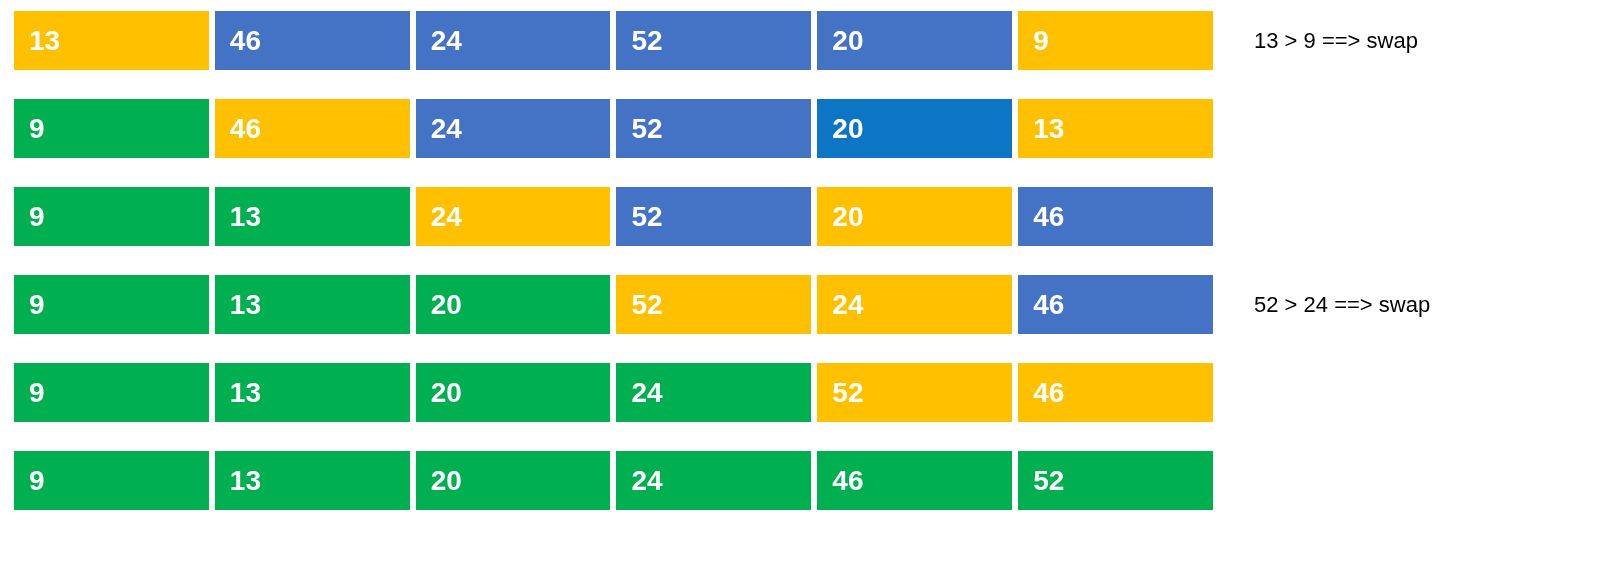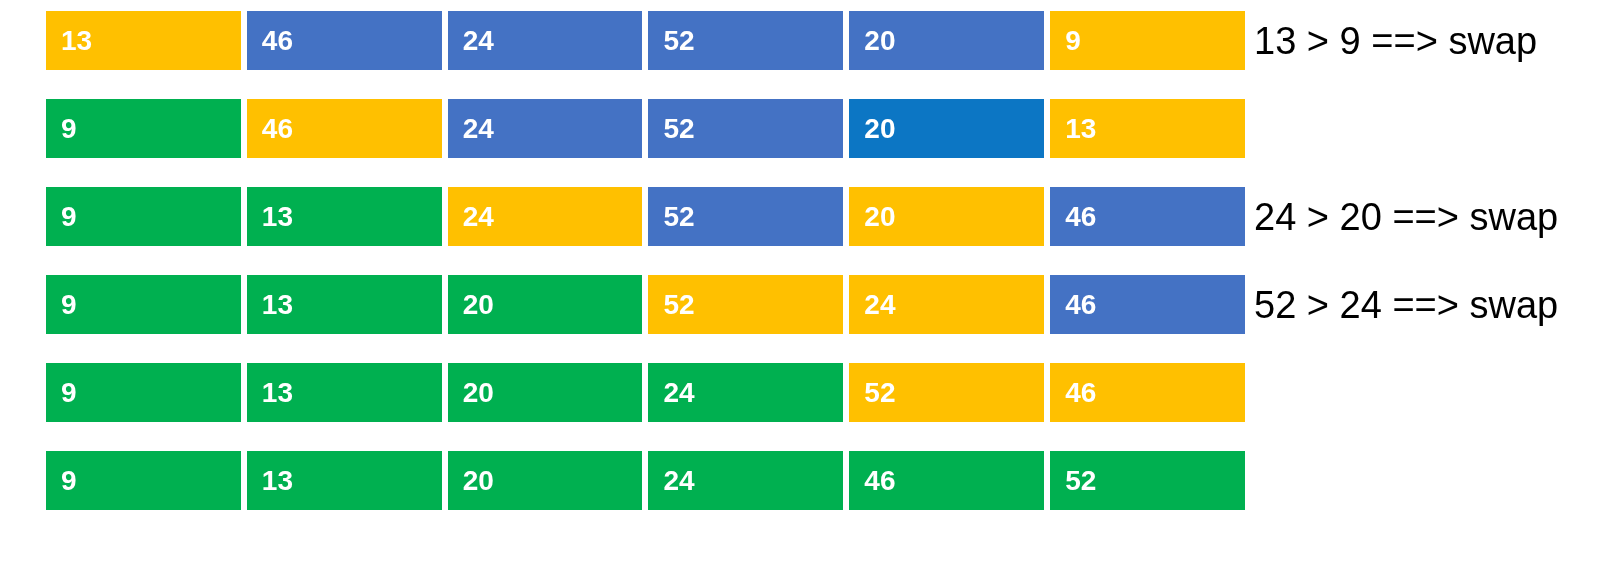--- a/index.html
+++ b/index.html
@@ -33,21 +33,20 @@
   }
 
   .cells {
     position: absolute;
     left: 14px;
     top: 0;
     width: 1199px;
     height: 59px;
     display: flex;
     gap: 6px;
-    margin-left: 32px;
   }
 
   .cell {
     flex: 1 1 0;
     height: 59px;
     display: flex;
     align-items: center;
     box-sizing: border-box;
     padding-left: 15px;
     color: #ffffff;
@@ -65,21 +64,21 @@
   .c-darkblue { background: #0C76C4; }
 
   .note {
     position: absolute;
     left: 1254px;
     top: 0;
     height: 59px;
     display: flex;
     align-items: center;
     color: #000000;
-    font-size: 38px;
+    font-size: 22px;
     font-weight: normal;
     white-space: nowrap;
     line-height: 1;
   }
 </style>
 </head>
 <body>
 
 <div id="stage">
     <div class="pass-row" style="top: 11px;">
@@ -105,21 +104,20 @@
     </div>
     <div class="pass-row" style="top: 187px;">
       <div class="cells">
         <div class="cell c-green">9</div>
         <div class="cell c-green">13</div>
         <div class="cell c-yellow">24</div>
         <div class="cell c-blue">52</div>
         <div class="cell c-yellow">20</div>
         <div class="cell c-blue">46</div>
       </div>
-      <div class="note">24 &gt; 20 ==&gt; swap</div>
     </div>
     <div class="pass-row" style="top: 275px;">
       <div class="cells">
         <div class="cell c-green">9</div>
         <div class="cell c-green">13</div>
         <div class="cell c-green">20</div>
         <div class="cell c-yellow">52</div>
         <div class="cell c-yellow">24</div>
         <div class="cell c-blue">46</div>
       </div>

